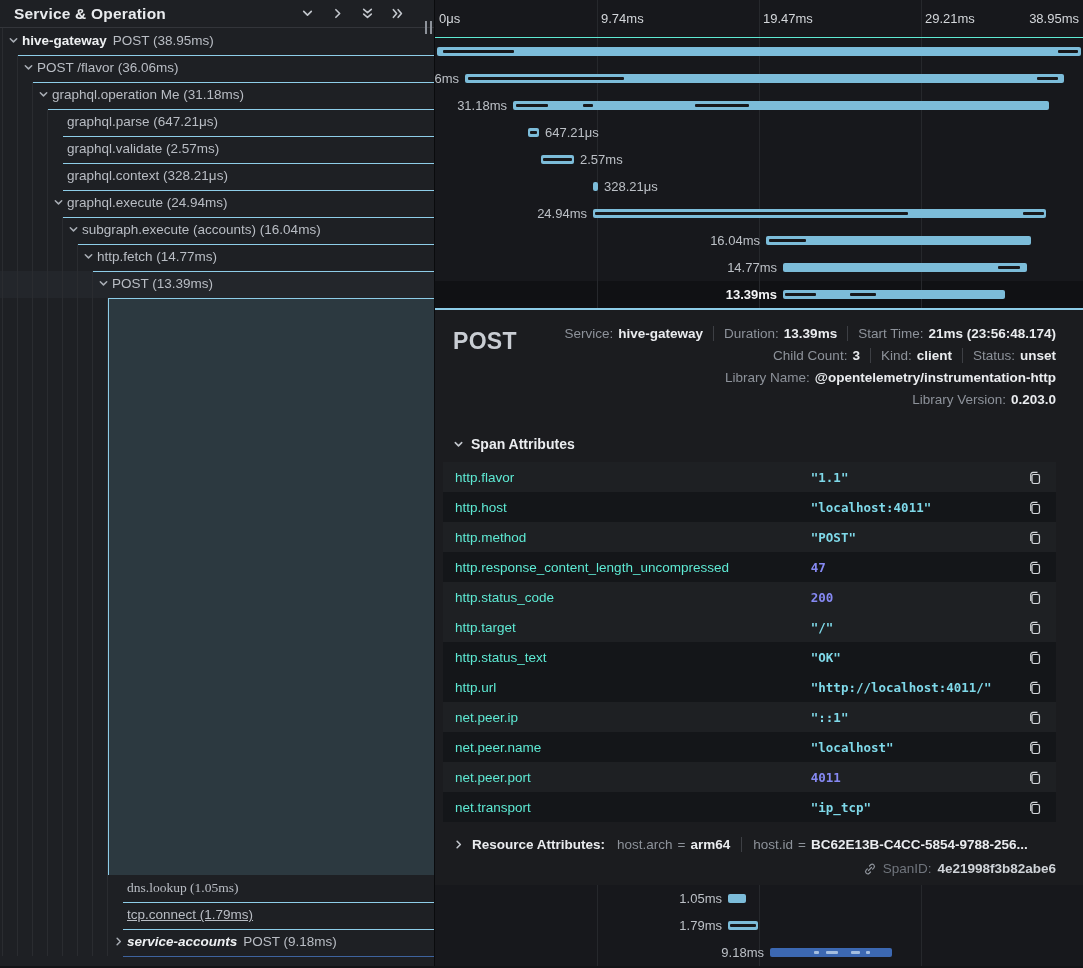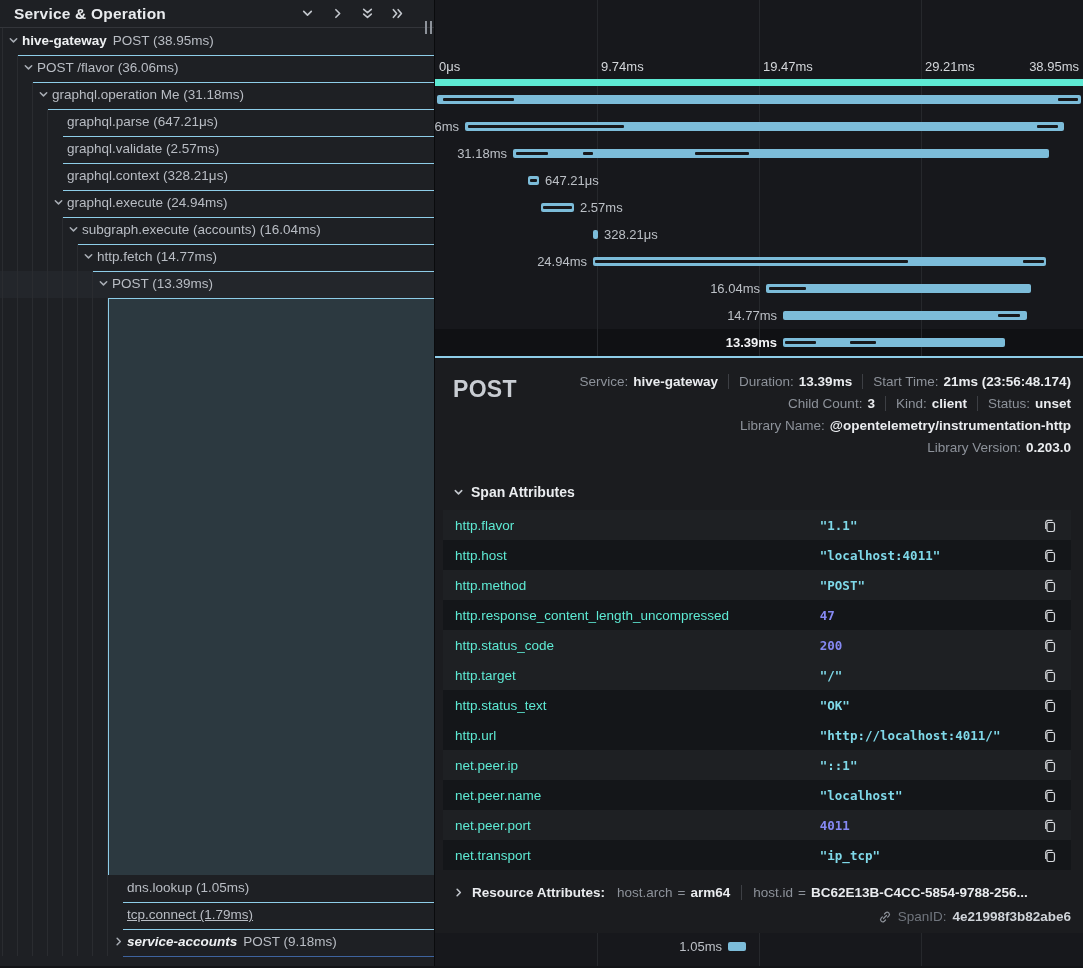--- a/index.html
+++ b/index.html
@@ -30,38 +30,38 @@
   .guides-fill { position:absolute; left:0; top:0; bottom:0; width:113px;
     background-image:repeating-linear-gradient(90deg,#2a2c30 0 1px,transparent 1px 15px);
     background-position:2px 0; background-repeat:no-repeat; }
   .sel-block { position:absolute; left:108px; right:0; top:0; bottom:0;
     background:#2c3940; border-left:1.5px solid #8ecde8; }
 
   
   .right { width:649px; height:966px; background:#17181c; position:relative; border-left:1px solid #0a0b0d; }
   .grid { position:absolute; top:0; bottom:0; width:1px; background:#26282c; z-index:1; }
   .ruler { height:38px; position:relative; font-size:13px; color:#d3d6da; z-index:2;
-           border-bottom:7px solid #5eead4;margin-top:48px; }
+           border-bottom:1px solid #5eead4; }
   .ruler span { position:absolute; top:11px; white-space:nowrap; }
 
   .brow { height:27px; position:relative; overflow:hidden; z-index:2; }
   .brow.bsel { background-color:#101114;
     background-image:linear-gradient(90deg,#26282c,#26282c),linear-gradient(90deg,#26282c,#26282c),linear-gradient(90deg,#26282c,#26282c);
     background-size:1px 100%; background-repeat:no-repeat; background-position:162px 0,324px 0,486px 0; }
   .bar { position:absolute; top:9px; height:9px; border-radius:2px; cursor:pointer; }
   .bar.light { background:#7cbcd9; }
   .bar.dark  { background:#3c68b2; }
   .notch { position:absolute; top:3px; height:3px; background:#17181b; border-radius:1px; }
   .bar.dark .notch { background:#a4bedf; }
   .blbl { position:absolute; top:0; line-height:27px; font-size:13px; color:#bcc0c6; white-space:nowrap; }
   .blbl.bold { color:#f3f4f6; font-weight:700; }
 
   
   .detail { position:relative; z-index:3; height:577px; background:#1b1c1f;
-            border-top:2px solid #8ecde8; padding:10px 12px 0 8px; }
+            border-top:2px solid #8ecde8; padding:10px 27px 0 8px; }
   .dtop { display:flex; justify-content:space-between; align-items:flex-start; }
   .dtitle { font-size:23px; font-weight:600; color:#c9cdd3; margin:8px 0 0 10px; letter-spacing:.3px; }
   .dmeta { margin-top:2px; }
   .mline { display:flex; justify-content:flex-end; align-items:center; height:22px; font-size:13.5px; }
   .mlabel { color:#8d929a; margin-right:5px; }
   .mval { color:#eaecef; font-weight:700; }
   .msep { width:1px; height:15px; background:#3d3f44; margin:0 10px; }
 
   .sahead { margin:26px 0 0 10px; display:flex; align-items:center; gap:7px;
             font-size:14px; font-weight:700; color:#eaecef; }
@@ -150,21 +150,21 @@
             </svg></span><span class="op">http.fetch (14.77ms)</span><span class="uline" style="left: 93px;"></span></div>
         <div class="trow sel" style="padding-left: 98px; background-image: repeating-linear-gradient(90deg, rgb(42, 44, 48) 0px, rgb(42, 44, 48) 1px, transparent 1px, transparent 15px); background-position: 2px 0px; background-repeat: no-repeat; background-size: 98px 100%;"><span class="chev"><svg width="11" height="11" viewBox="0 0 12 12" fill="none" stroke="currentColor" stroke-width="1.6" stroke-linecap="round" stroke-linejoin="round">
               <path d="M2.5 4 6 7.5 9.5 4"></path>
             </svg></span><span class="op">POST (13.39ms)</span><span class="uline" style="left: 108px;"></span></div>
       </div>
     <div class="blockwrap">
       <div class="guides-fill"></div>
       <div class="sel-block"></div>
     </div>
     <div id="treeBottom">
-        <div class="trow" style="padding-left: 127px; background-image: repeating-linear-gradient(90deg, rgb(42, 44, 48) 0px, rgb(42, 44, 48) 1px, transparent 1px, transparent 15px); background-position: 2px 0px; background-repeat: no-repeat; background-size: 113px 100%;"><span class="op">dns.lookup (1.05ms)</span><span class="uline" style="left: 123px;"></span></div>
+        <div class="trow" style="padding-left: 127px; background-image: repeating-linear-gradient(90deg, rgb(42, 44, 48) 0px, rgb(42, 44, 48) 1px, transparent 1px, transparent 15px); background-position: 2px 0px; background-repeat: no-repeat; background-size: 113px 100%; font-family: Liberation Serif, serif;"><span class="op">dns.lookup (1.05ms)</span><span class="uline" style="left: 123px;"></span></div>
         <div class="trow" style="padding-left: 127px; background-image: repeating-linear-gradient(90deg, rgb(42, 44, 48) 0px, rgb(42, 44, 48) 1px, transparent 1px, transparent 15px); background-position: 2px 0px; background-repeat: no-repeat; background-size: 113px 100%; text-decoration: underline;"><span class="op">tcp.connect (1.79ms)</span><span class="uline" style="left: 123px;"></span></div>
         <div class="trow" style="padding-left: 113px; background-image: repeating-linear-gradient(90deg, rgb(42, 44, 48) 0px, rgb(42, 44, 48) 1px, transparent 1px, transparent 15px); background-position: 2px 0px; background-repeat: no-repeat; background-size: 113px 100%;"><span class="chev"><svg width="11" height="11" viewBox="0 0 12 12" fill="none" stroke="currentColor" stroke-width="1.6" stroke-linecap="round" stroke-linejoin="round">
               <path d="M4.5 2.5 8 6 4.5 9.5"></path>
             </svg></span><span class="svc it">service-accounts</span><span class="op">POST (9.18ms)</span><span class="uline dk" style="left: 123px;"></span></div>
       </div>
   </aside>
 
   <main class="right">
     <div class="grid" style="left:162px"></div>
     <div class="grid" style="left:324px"></div>

